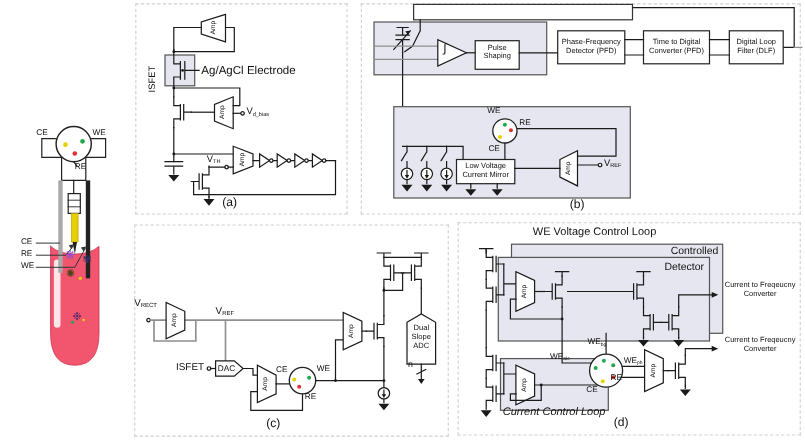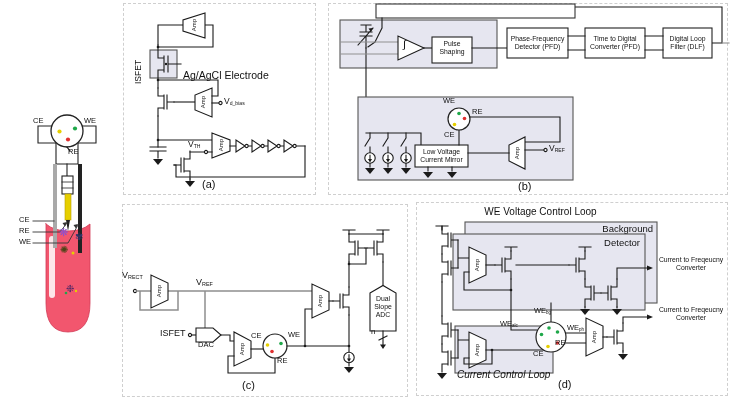--- a/index.html
+++ b/index.html
@@ -259,21 +259,21 @@
   <span class="lbl" style="left:68px;top:148px;font-size:7.5px;">RE</span>
   <span class="lbl" style="left:19px;top:216px;font-size:7.5px;">CE</span>
   <span class="lbl" style="left:19px;top:227px;font-size:7.5px;">RE</span>
   <span class="lbl" style="left:19px;top:238px;font-size:7.5px;">WE</span>
   <span class="mol" style="left:59px;top:227px;font-size:11px;color:#8a4fd0;">❋</span>
   <span class="mol" style="left:75px;top:232px;font-size:10px;color:#30356a;">✾</span>
   <span class="mol" style="left:60px;top:245px;font-size:10px;color:#4a4416;">✺</span>
   <span class="mol" style="left:66px;top:284px;font-size:10px;color:#5a2a66;">❉</span>
 
   <span class="vert" style="left:133px;top:84px;font-size:8.5px;">ISFET</span>
-  <span class="lbl" style="left:183px;top:70px;font-size:10.5px;">Ag/AgCl Electrode</span>
+  <span class="lbl" style="left:183px;top:59px;font-size:10.5px;">Ag/AgCl Electrode</span>
   <span class="lbl" style="left:224px;top:97px;font-size:8.5px;"><span>V</span><span class="sub">d_bias</span></span>
   <span class="lbl" style="left:188px;top:140px;font-size:8.5px;"><span>V</span><span class="sub">TH</span></span>
   <span class="lbl" style="left:202px;top:179px;font-size:11px;">(a)</span>
   <div class="amp-label" style="left:184px;top:20px;">Amp</div>
   <div class="amp-label" style="left:193px;top:97px;">Amp</div>
   <div class="amp-label" style="left:211px;top:140px;">Amp</div>
 
   <span class="lbl" style="left:403px;top:39px;font-size:11px;">∫</span>
   <div class="blk" style="left:433px;top:40px;width:38px;font-size:6.8px;">Pulse
 Shaping</div>
@@ -288,35 +288,35 @@
   <span class="lbl" style="left:443px;top:97px;font-size:7.5px;">WE</span>
   <span class="lbl" style="left:472px;top:108px;font-size:7.5px;">RE</span>
   <span class="lbl" style="left:444px;top:131px;font-size:7.5px;">CE</span>
   <span class="lbl" style="left:549px;top:144px;font-size:8.5px;"><span>V</span><span class="sub">REF</span></span>
   <span class="lbl" style="left:518px;top:181px;font-size:11px;">(b)</span>
   <div class="amp-label" style="left:507px;top:148px;">Amp</div>
 
   <span class="lbl" style="left:122px;top:271px;font-size:9px;"><span>V</span><span class="sub">RECT</span></span>
   <span class="lbl" style="left:196px;top:278px;font-size:9px;"><span>V</span><span class="sub">REF</span></span>
   <span class="lbl" style="left:160px;top:329px;font-size:9px;">ISFET</span>
-  <span class="lbl" style="left:198px;top:341px;font-size:7.5px;">DAC</span>
+  <span class="lbl" style="left:198px;top:331px;font-size:7.5px;">DAC</span>
   <span class="lbl" style="left:251px;top:332px;font-size:7.5px;">CE</span>
   <span class="lbl" style="left:288px;top:331px;font-size:7.5px;">WE</span>
   <span class="lbl" style="left:277px;top:357px;font-size:7.5px;">RE</span>
   <div class="blk" style="left:370px;top:295px;width:26px;font-size:6.9px;">Dual
 Slope
 ADC</div>
   <span class="lbl" style="left:371px;top:328px;font-size:8px;">n</span>
   <span class="lbl" style="left:242px;top:380px;font-size:11px;">(c)</span>
   <div class="amp-label" style="left:149px;top:286px;">Amp</div>
   <div class="amp-label" style="left:232px;top:344px;">Amp</div>
   <div class="amp-label" style="left:310px;top:296px;">Amp</div>
 
   <div class="blk" style="left:453px;top:206px;width:175px;font-size:10px;">WE Voltage Control Loop</div>
-  <div class="blk right" style="left:568px;top:223px;width:85px;font-size:9.5px;">Background</div>
+  <div class="blk right" style="left:568px;top:223px;width:85px;font-size:9.5px;">Controlled</div>
   <div class="blk right" style="left:555px;top:237px;width:85px;font-size:9.5px;">Detector</div>
   <span class="lbl" style="left:457px;top:370px;font-size:10px;font-style:italic;">Current Control Loop</span>
   <div class="blk" style="left:652px;top:256px;width:78px;font-size:6.8px;">Current to Freqeucny
 Converter</div>
   <div class="blk" style="left:652px;top:306px;width:78px;font-size:6.8px;">Current to Freqeucny
 Converter</div>
   <span class="lbl" style="left:534px;top:307px;font-size:7.5px;"><span>WE</span><span class="sub">bg</span></span>
   <span class="lbl" style="left:500px;top:320px;font-size:7.5px;"><span>WE</span><span class="sub">alc</span></span>
   <span class="lbl" style="left:567px;top:324px;font-size:7.5px;"><span>WE</span><span class="sub">ph</span></span>
   <span class="lbl" style="left:555px;top:339px;font-size:7.5px;">RE</span>

